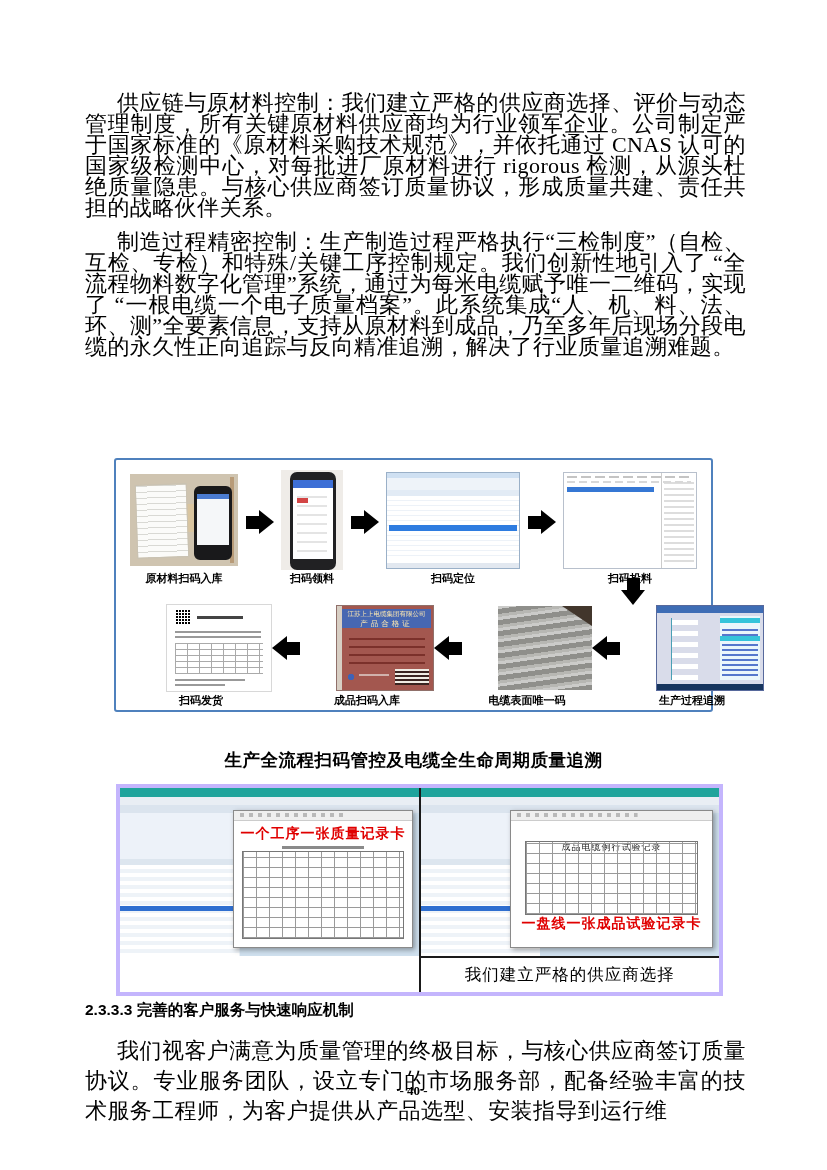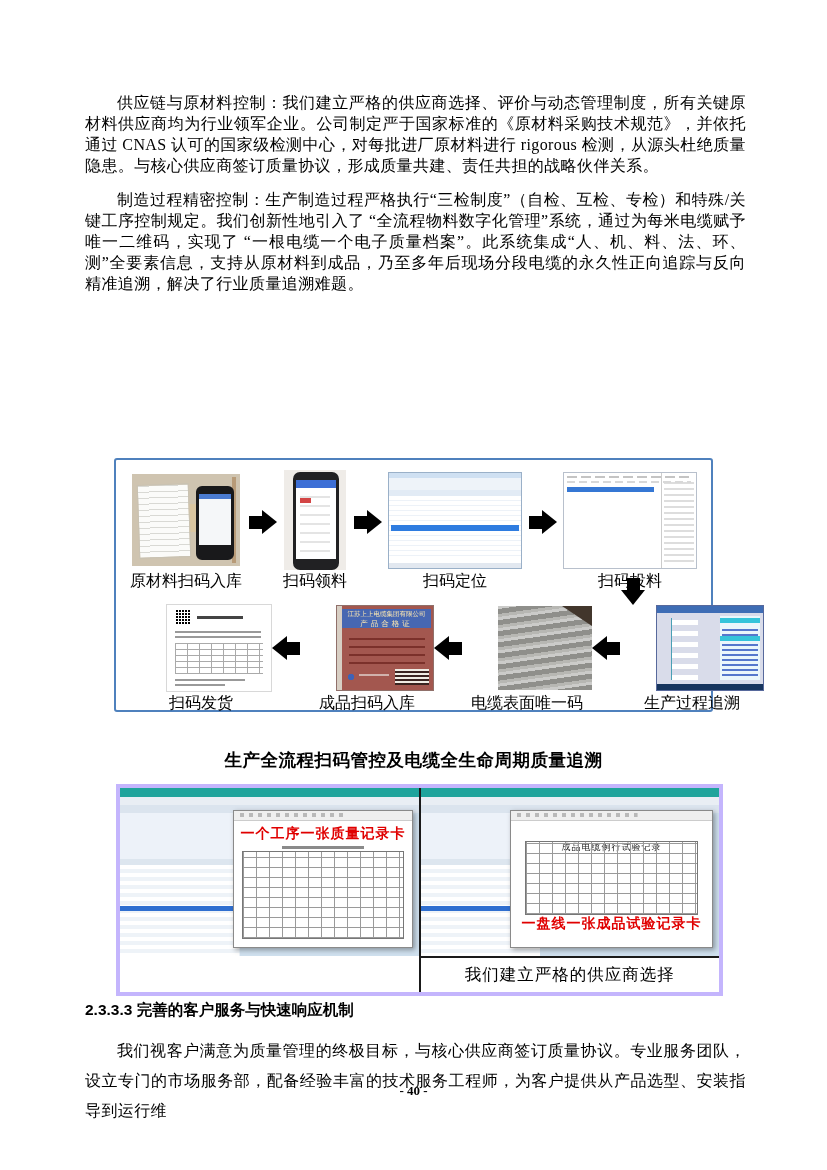--- a/index.html
+++ b/index.html
@@ -1,35 +1,35 @@
 <!DOCTYPE html>
 <html><head>
 <meta charset="utf-8">
 <style>
   html,body{margin:0;padding:0;background:#fff;}
   .page{position:relative;width:827px;height:1170px;background:#ffffff;overflow:hidden;
         font-family:"Liberation Serif",serif;color:#000;}
 
   
   .textblock{position:absolute;left:85px;top:92px;width:661px;}
-  .par{font-size:16px;line-height:21px;letter-spacing:.4px;text-align:justify;
+  .par{font-size:22px;line-height:21px;letter-spacing:.4px;text-align:justify;
        text-indent:32px;margin:0 0 13px 0;}
 
   
   .diagram{position:absolute;left:114px;top:458px;width:595px;height:250px;
            border:2px solid #4f81bd;border-radius:3px;background:#fff;}
   .drow{position:absolute;left:0;right:0;display:flex;align-items:flex-start;
         justify-content:space-between;padding:0 14px;}
   .drow.top{top:12px;}
   .drow.bot{top:146px;}
   .dcell{display:flex;flex-direction:column;align-items:center;}
   .thumbbox{display:flex;align-items:center;justify-content:center;}
   .drow.top .thumbbox{height:96px;}
   .drow.bot .thumbbox{height:84px;padding-left:36px;}
-  .dlabel{font-family:"Liberation Sans",sans-serif;font-weight:normal;font-size:16px;
+  .dlabel{font-family:"Liberation Sans",sans-serif;font-weight:bold;font-size:11px;
           margin-top:3px;white-space:nowrap;}
 
   .harrow{display:flex;align-items:center;margin-top:38px;}
   .harrow .tail{width:13px;height:13px;background:#000;}
   .harrow .headr{width:0;height:0;border-top:12px solid transparent;
                  border-bottom:12px solid transparent;border-left:15px solid #000;}
   .harrow .headl{width:0;height:0;border-top:12px solid transparent;
                  border-bottom:12px solid transparent;border-right:15px solid #000;}
   .drow.bot .harrow{margin-top:30px;}
   .varrow{position:absolute;top:118px;right:66px;display:flex;flex-direction:column;align-items:center;}

